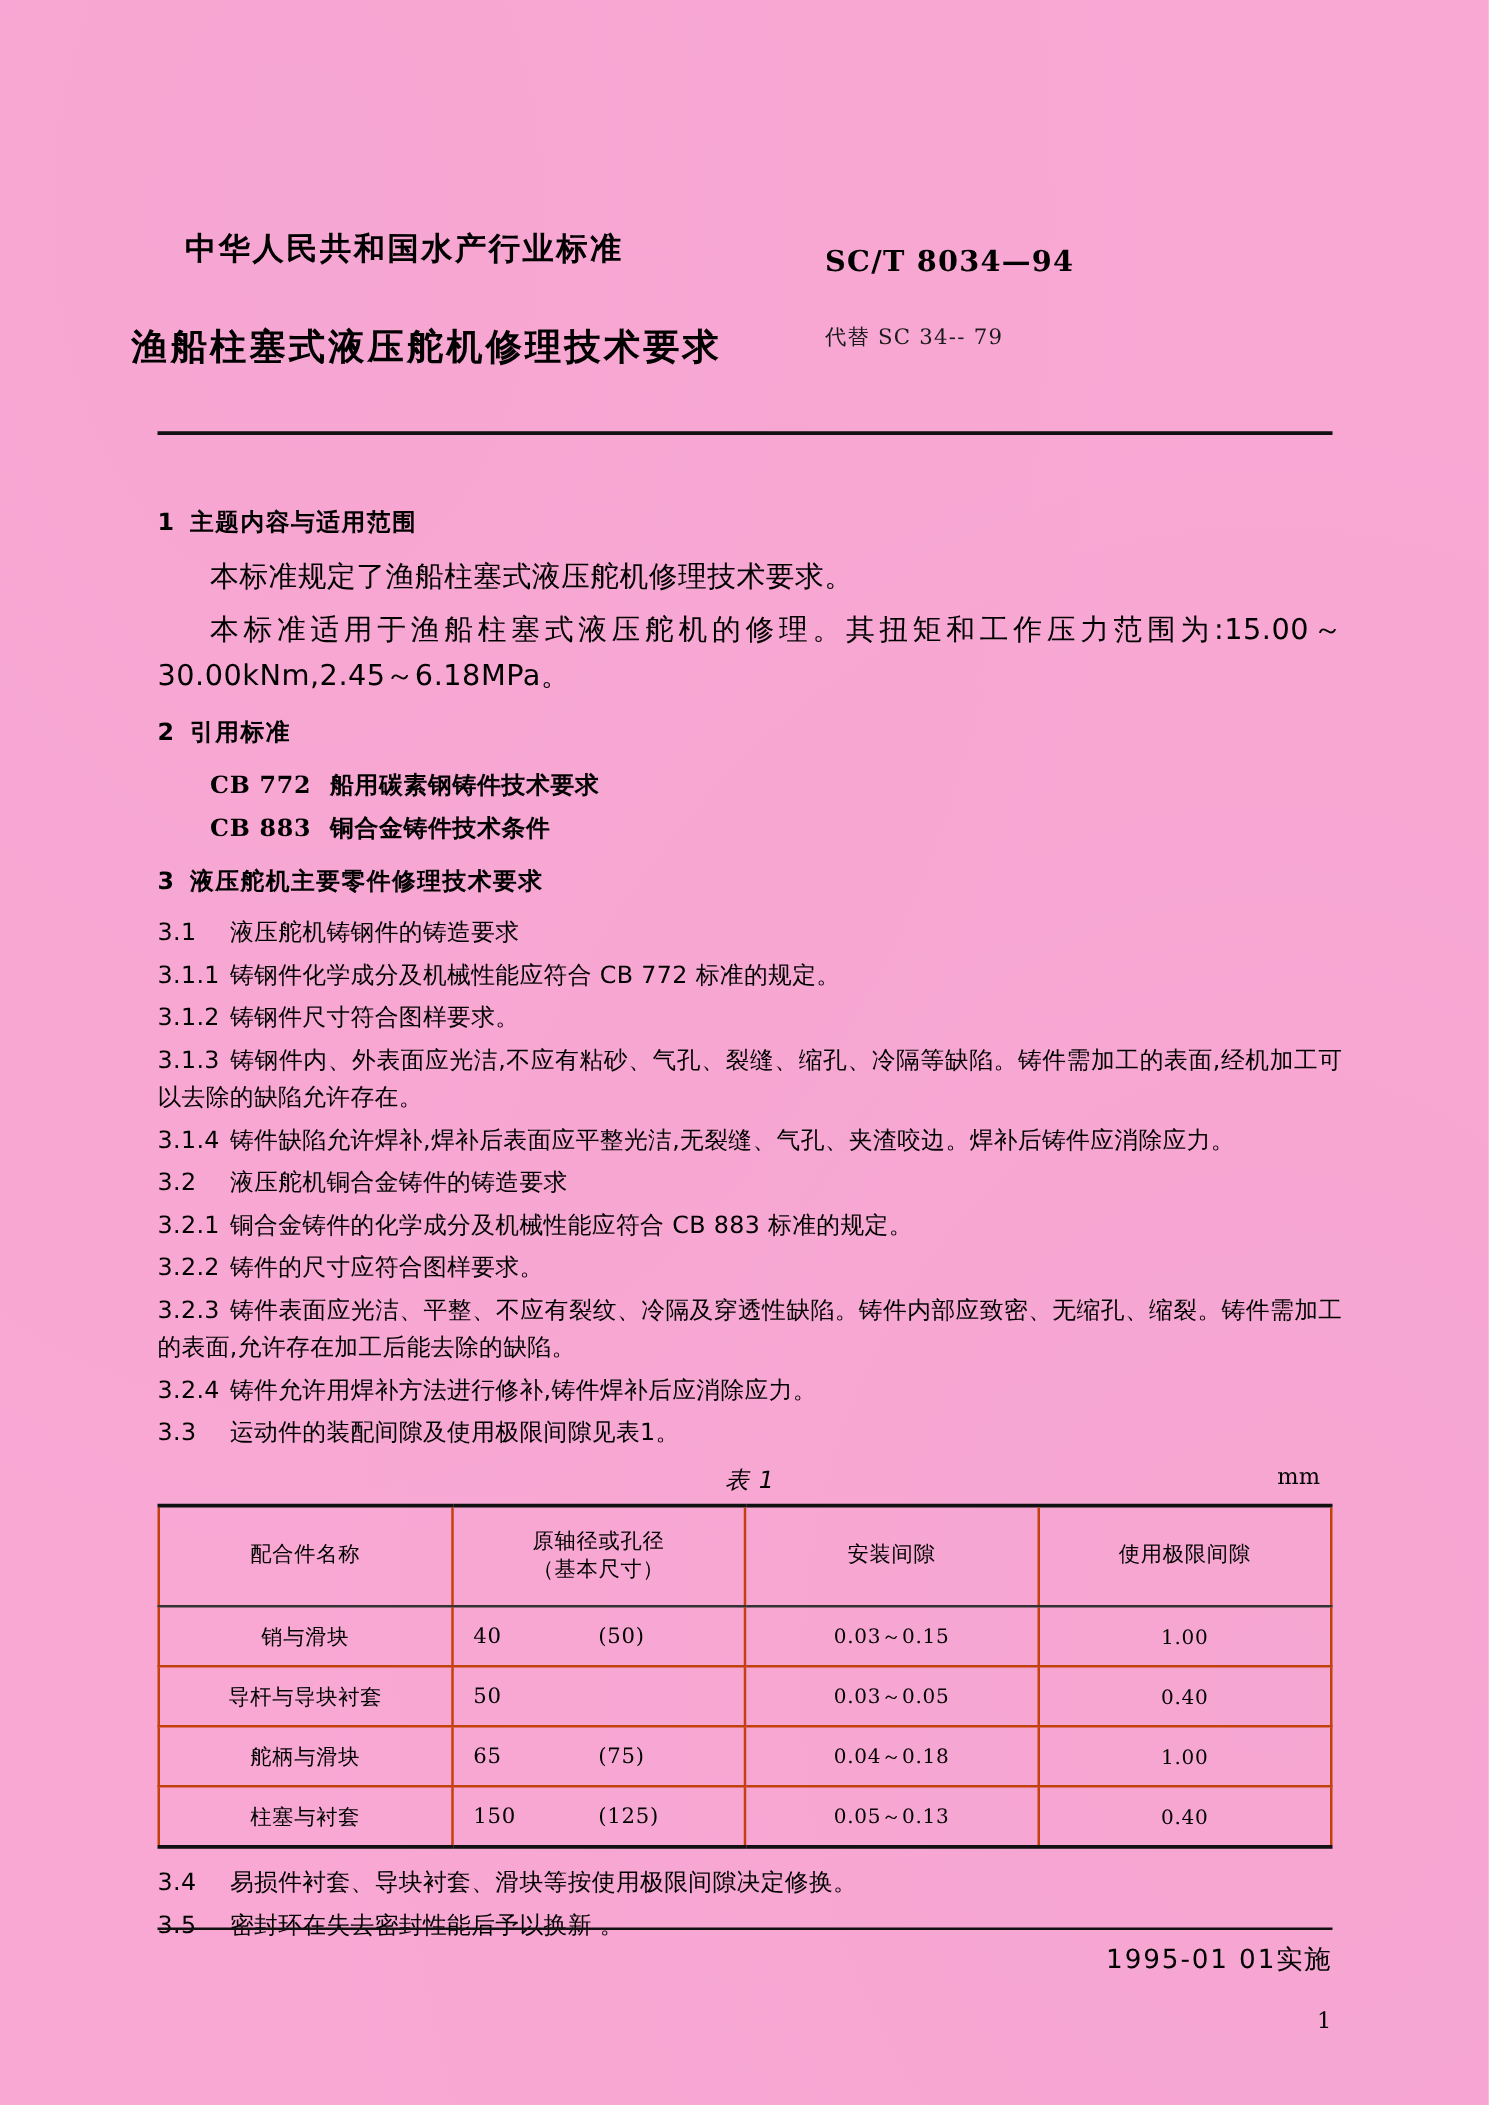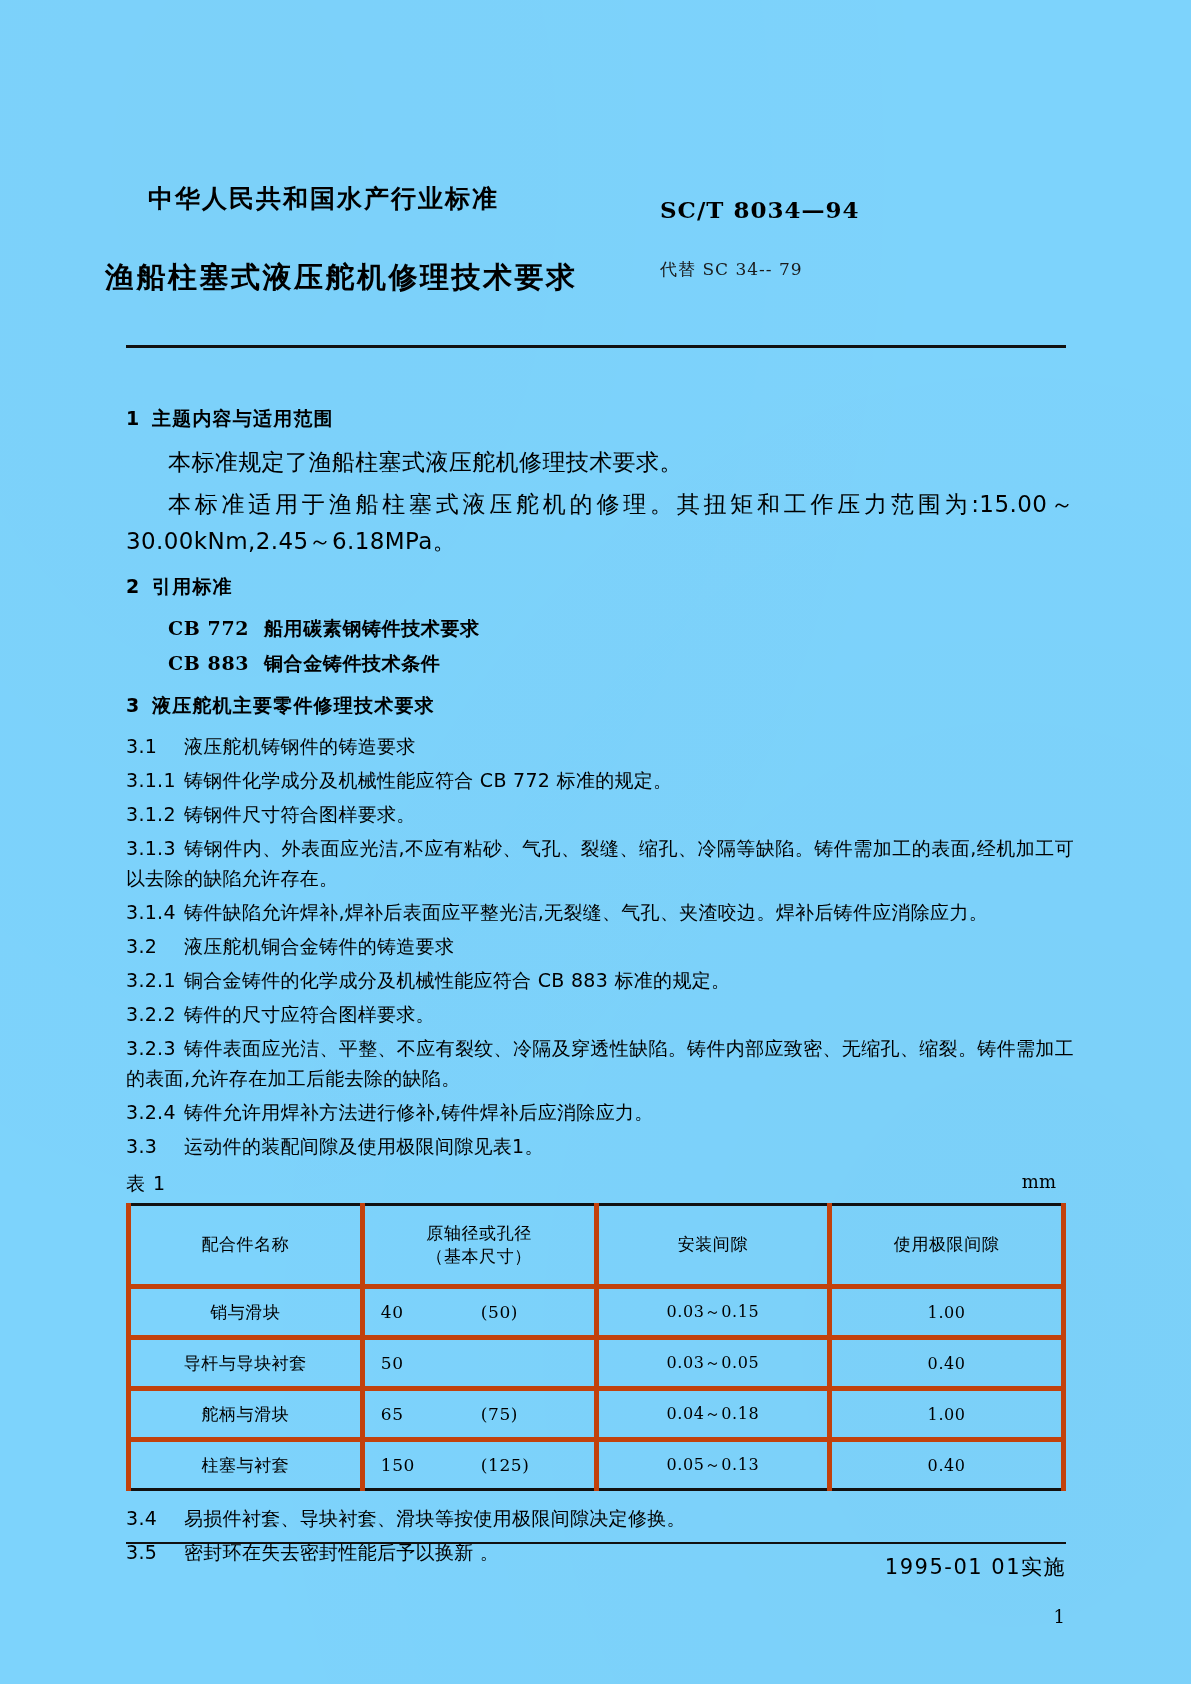--- a/index.html
+++ b/index.html
@@ -14,21 +14,21 @@
     position: relative;
     font-family: "DejaVu Sans", "Liberation Sans", sans-serif;
     color: #000000;
     overflow: hidden;
   }
   .page {
     position: absolute;
     left: 0; top: 0;
     width: 1191px;
     height: 1684px;
-    background: #7dd3fc;
+    background: #f9a8d4;
   }
   
   .page::before {
     content: "";
     position: absolute;
     inset: 0;
     background:
       radial-gradient(ellipse at 20% 10%, rgba(0,0,0,0.012), transparent 60%),
       radial-gradient(ellipse at 85% 80%, rgba(0,0,0,0.015), transparent 60%);
     pointer-events: none;
@@ -141,38 +141,39 @@
     margin-top: 10px;
   }
   .tbl-caption {
     position: relative;
     height: 28px;
     font-size: 19px;
   }
   .tbl-caption .cap {
     position: absolute;
     left: 0; right: 0;
-    text-align: left;
+    text-align: center;
     letter-spacing: 1px;
+    font-style: italic;
   }
   .tbl-caption .unit {
     position: absolute;
     right: 18px;
     font-family: "DejaVu Serif", "Liberation Serif", serif;
     font-size: 18px;
     margin-left: 40px;
   }
   table.spec {
     border-collapse: collapse;
     width: 940px;
     margin-top: 4px;
     table-layout: fixed;
   }
   table.spec th, table.spec td {
-    border: 5px solid #c2410c;
+    border: 2px solid #c2410c;
     text-align: center;
     font-size: 17px;
     letter-spacing: 0.6px;
     padding: 6px 4px;
   }
   table.spec thead th {
     border-top: 3px solid #111;
     border-bottom: 2px solid #333;
     font-weight: normal;
     height: 66px;

